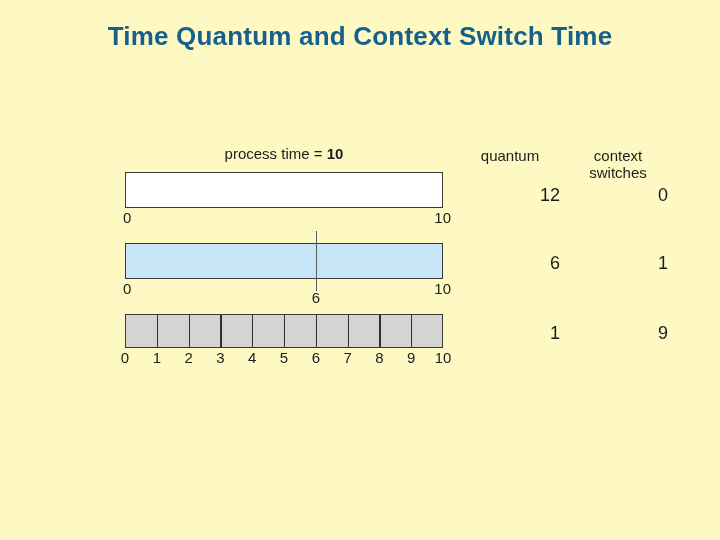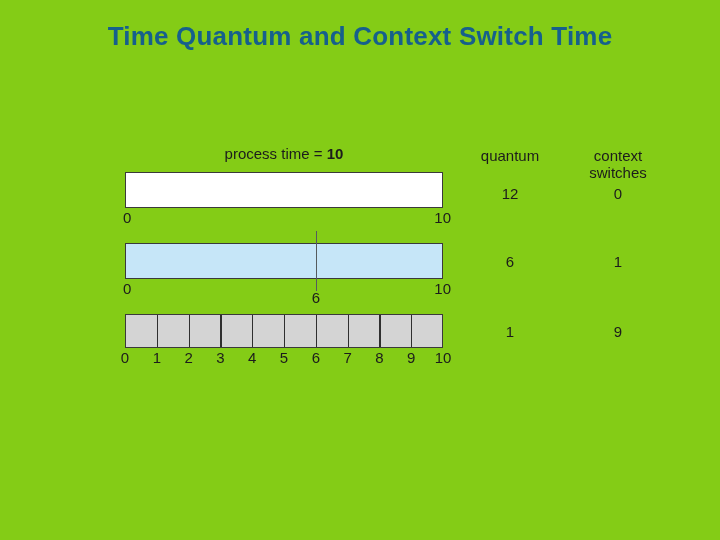--- a/index.html
+++ b/index.html
@@ -13,21 +13,21 @@
     font-family: "Liberation Sans", sans-serif;
     overflow: hidden;
     position: relative;
   }
 
   #slide {
     position: absolute;
     left: 0; top: 0;
     width: 720px;
     height: 540px;
-    background: #84cc16;
+    background: #fef9c3;
   }
 
   
   #slide-title {
     position: absolute;
     left: 40px;
     top: 20px;
     width: 640px;
     text-align: center;
     font-size: 26px;
@@ -158,23 +158,23 @@
     width: 100px;
   }
   #hdr-context {
     left: 568px;
     top: 147px;
     width: 100px;
   }
 
   .col-value {
     position: absolute;
-    font-size: 15px;
-    color: #1c1c1c;
-    text-align: center;
+    font-size: 18px;
+    color: #1c1c1c;
+    text-align: right;
     width: 100px;
   }
   .col-value.quantum-col { left: 460px; }
   .col-value.context-col { left: 568px; }
 
   #val-q-1 { top: 185px; }
   #val-c-1 { top: 185px; }
   #val-q-2 { top: 253px; }
   #val-c-2 { top: 253px; }
   #val-q-3 { top: 323px; }

